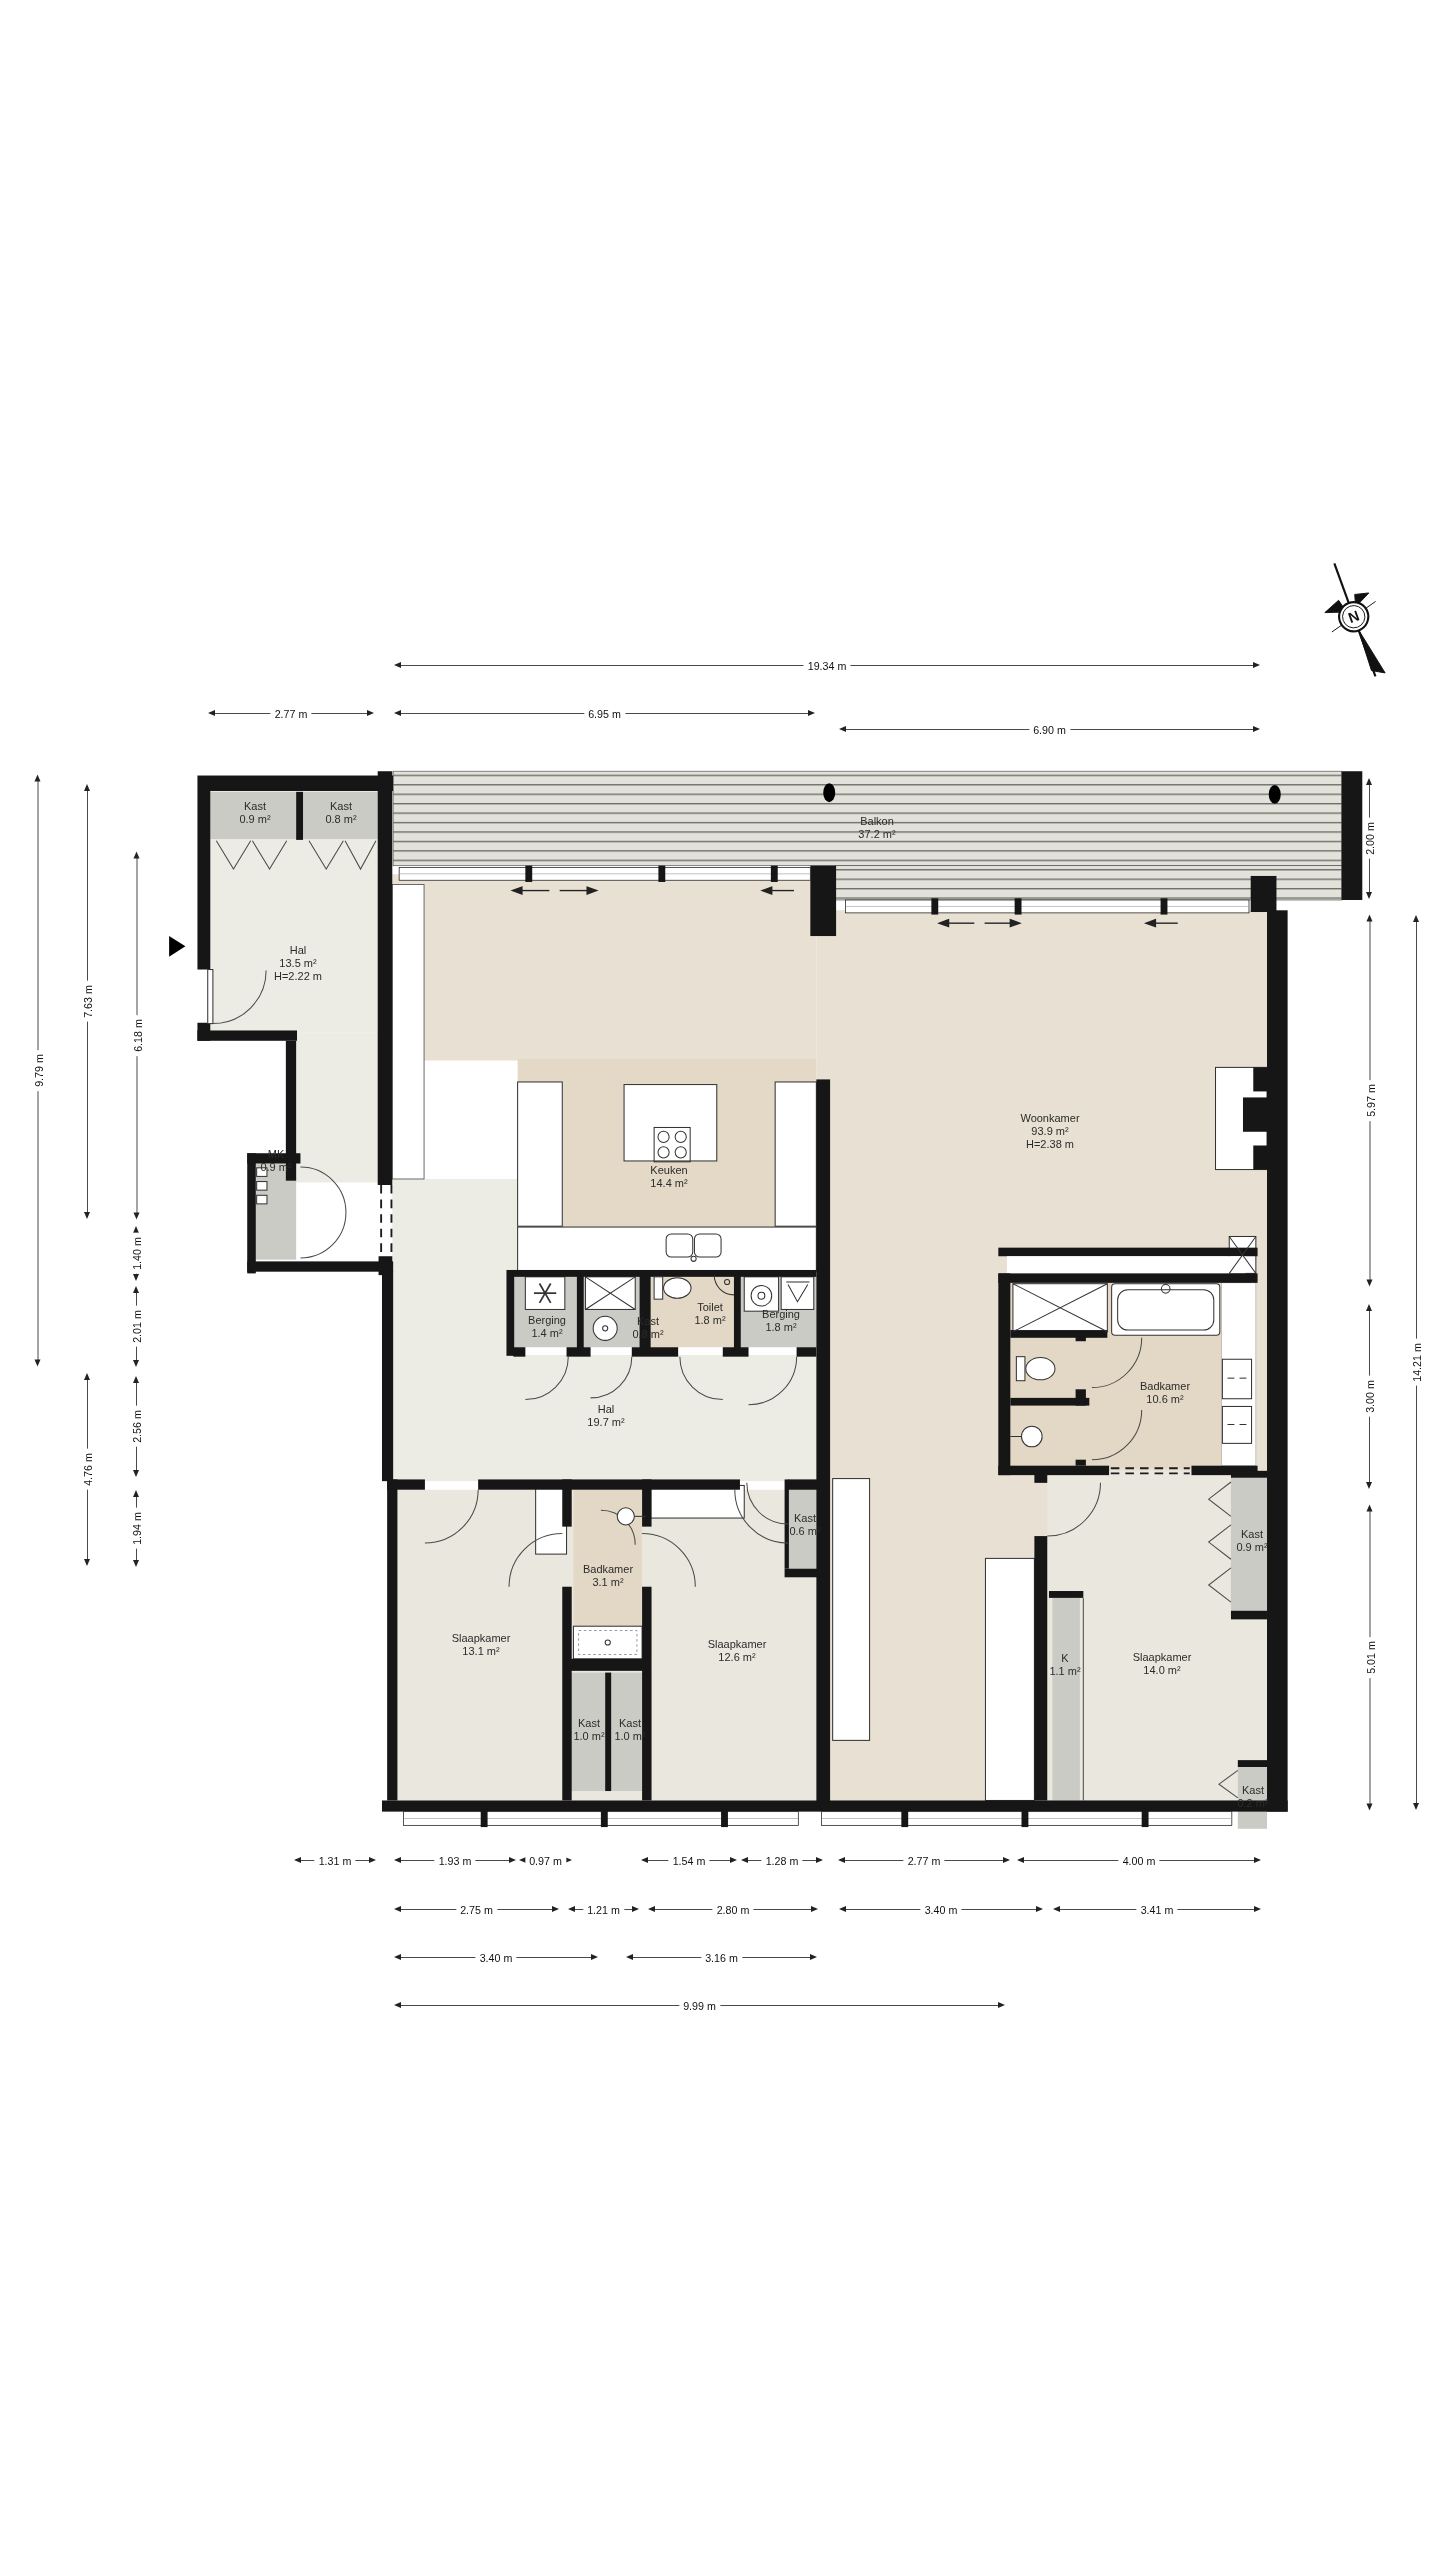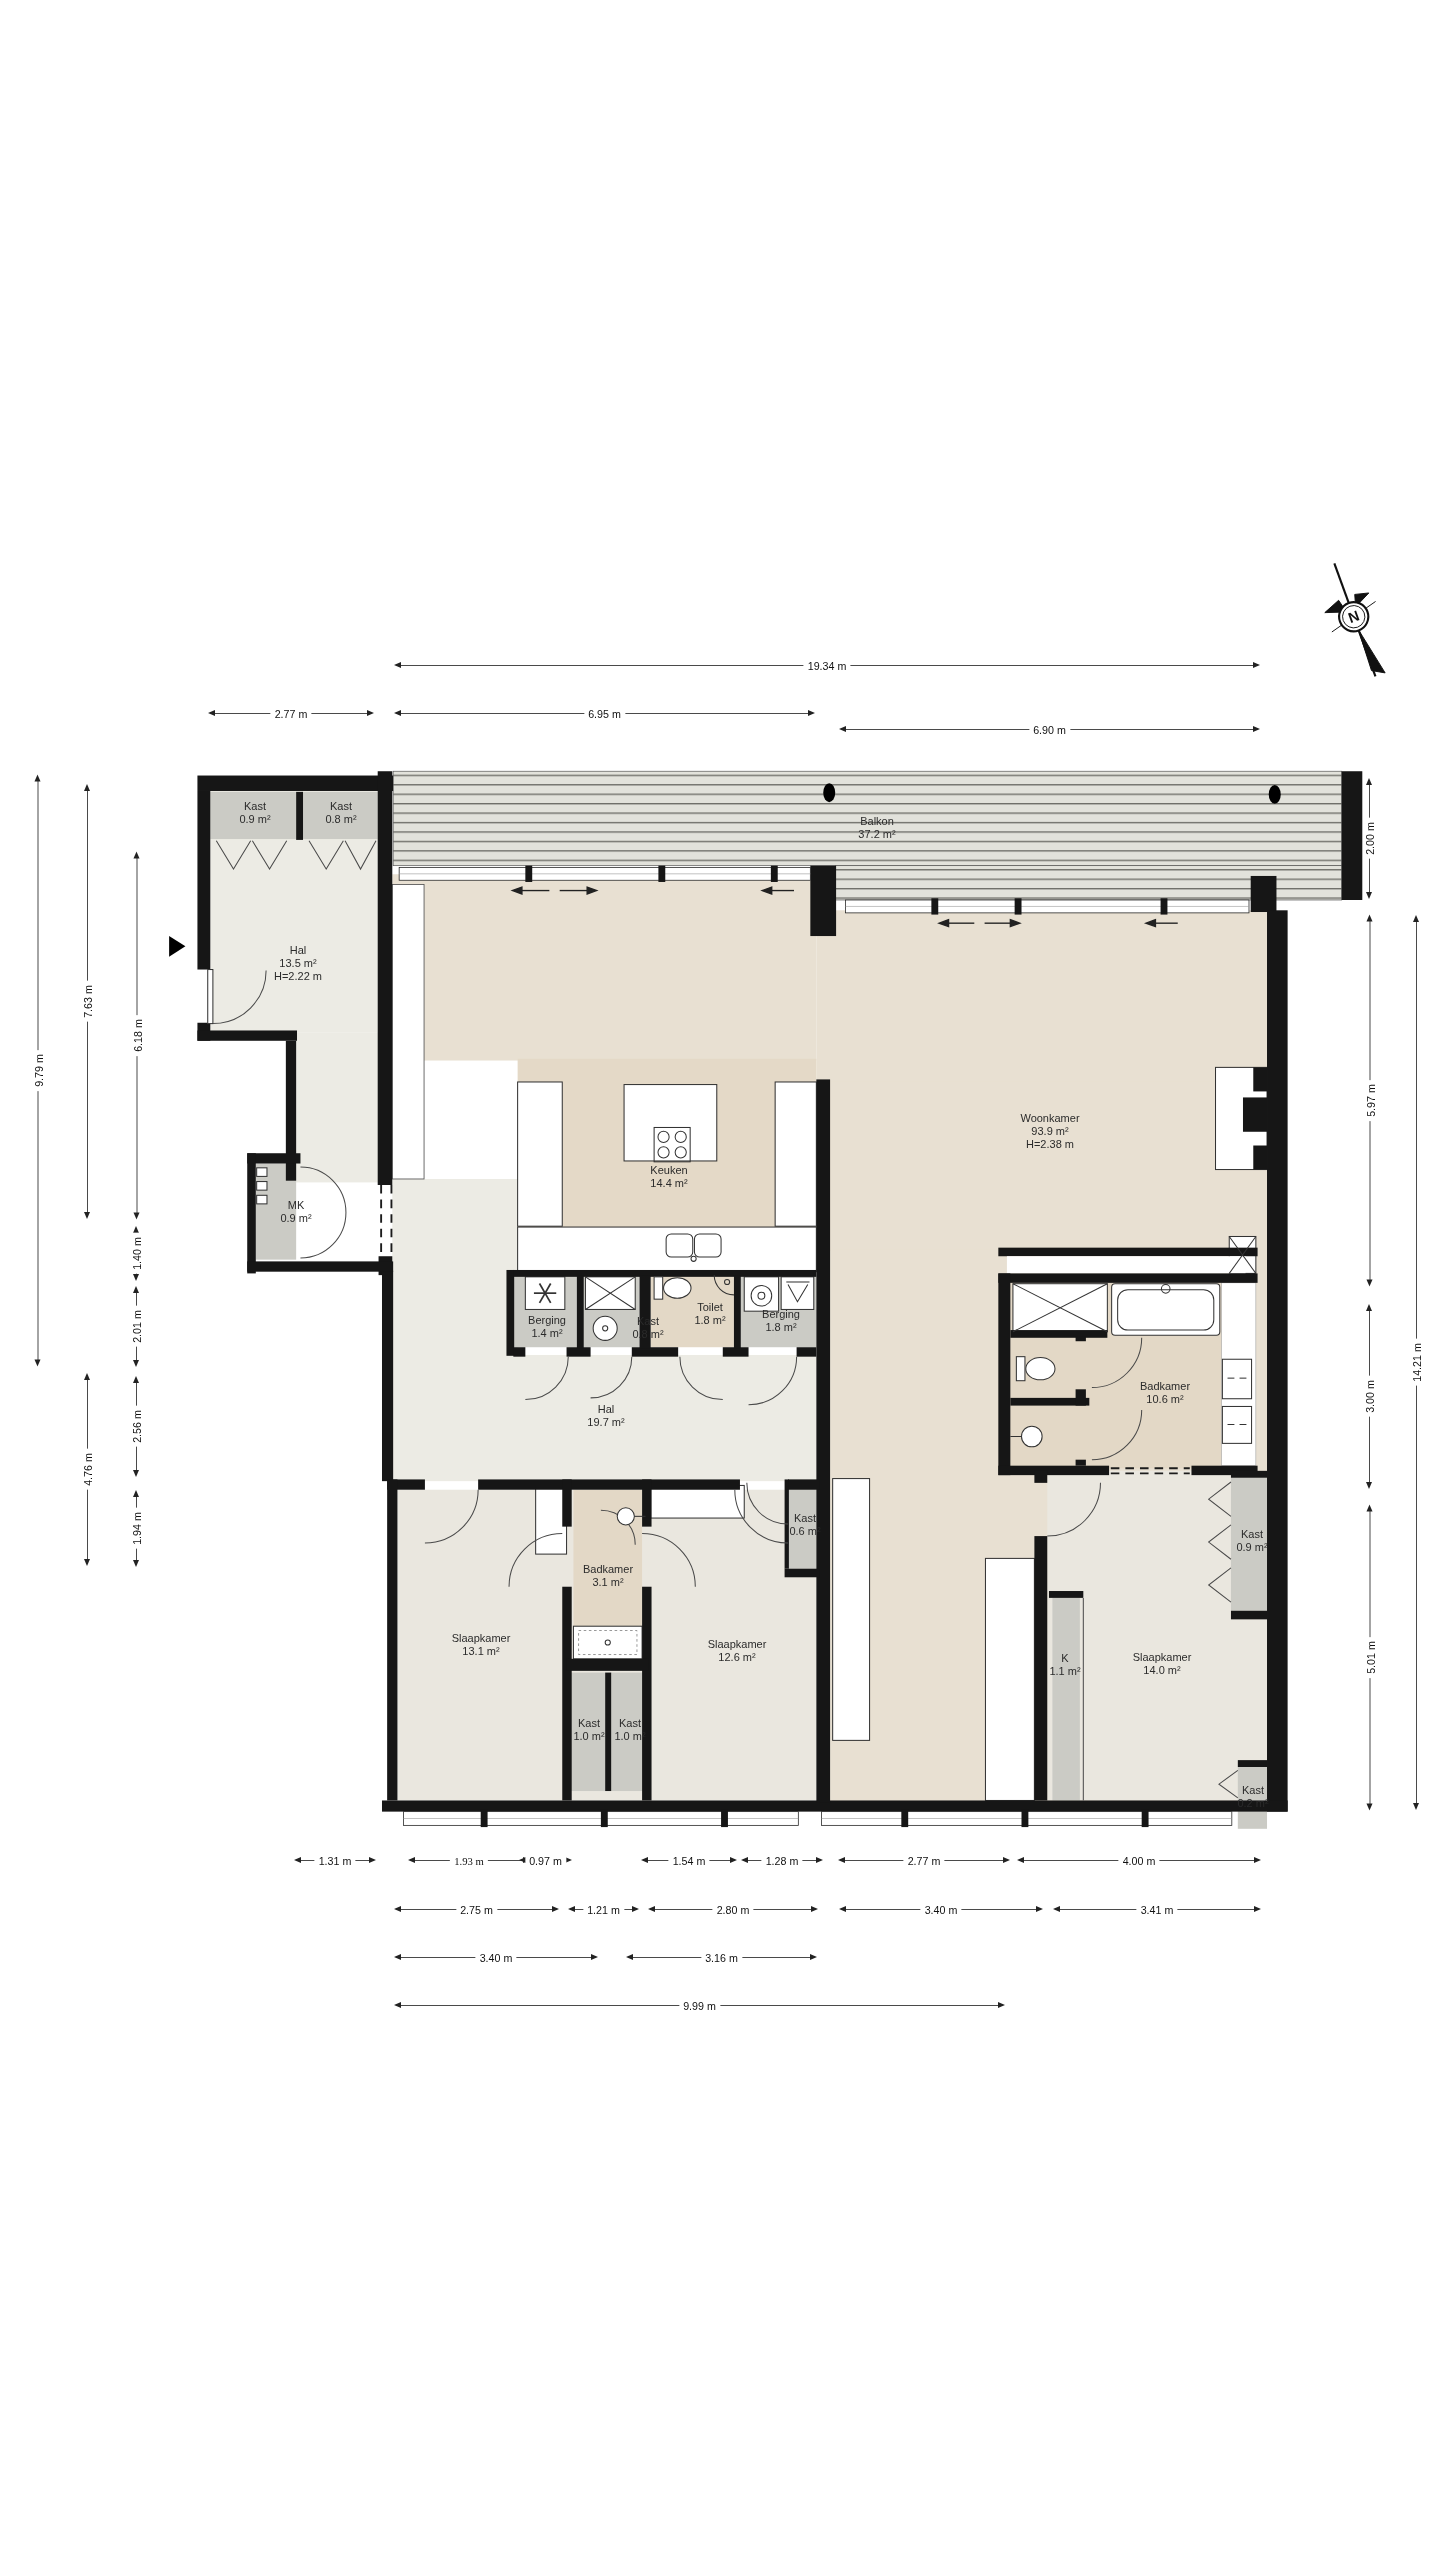--- a/index.html
+++ b/index.html
@@ -355,21 +355,21 @@
       </div>
       <div class="room-label" style="left: 1050px; top: 1131px;">
         <div>Woonkamer</div>
         <div>93.9 m²</div>
         <div>H=2.38 m</div>
       </div>
       <div class="room-label" style="left: 669px; top: 1177px;">
         <div>Keuken</div>
         <div>14.4 m²</div>
       </div>
-      <div class="room-label" style="left: 276px; top: 1212px; margin-left: 20px;">
+      <div class="room-label" style="left: 276px; top: 1161px;">
         <div>MK</div>
         <div>0.9 m²</div>
       </div>
       <div class="room-label" style="left: 547px; top: 1327px;">
         <div>Berging</div>
         <div>1.4 m²</div>
       </div>
       <div class="room-label" style="left: 648px; top: 1328px;">
         <div>Kast</div>
         <div>0.8 m²</div>
@@ -456,21 +456,21 @@
         <span class="ah l"></span>
         <span class="ah r"></span>
         <span class="lbl">6.90 m</span>
       </div>
       <div class="dim" style="left: 294px; top: 1855px; width: 82px;">
         <span class="bar"></span>
         <span class="ah l"></span>
         <span class="ah r"></span>
         <span class="lbl">1.31 m</span>
       </div>
-      <div class="dim" style="left: 408px; top: 1855px; width: 122px; font-family: Liberation Serif, serif;">
+      <div class="dim" style="left: 394px; top: 1855px; width: 122px;">
         <span class="bar"></span>
         <span class="ah l"></span>
         <span class="ah r"></span>
         <span class="lbl">1.93 m</span>
       </div>
       <div class="dim" style="left: 519px; top: 1855px; width: 53px;">
         <span class="bar"></span>
         <span class="ah l"></span>
         <span class="ah r"></span>
         <span class="lbl">0.97 m</span>

